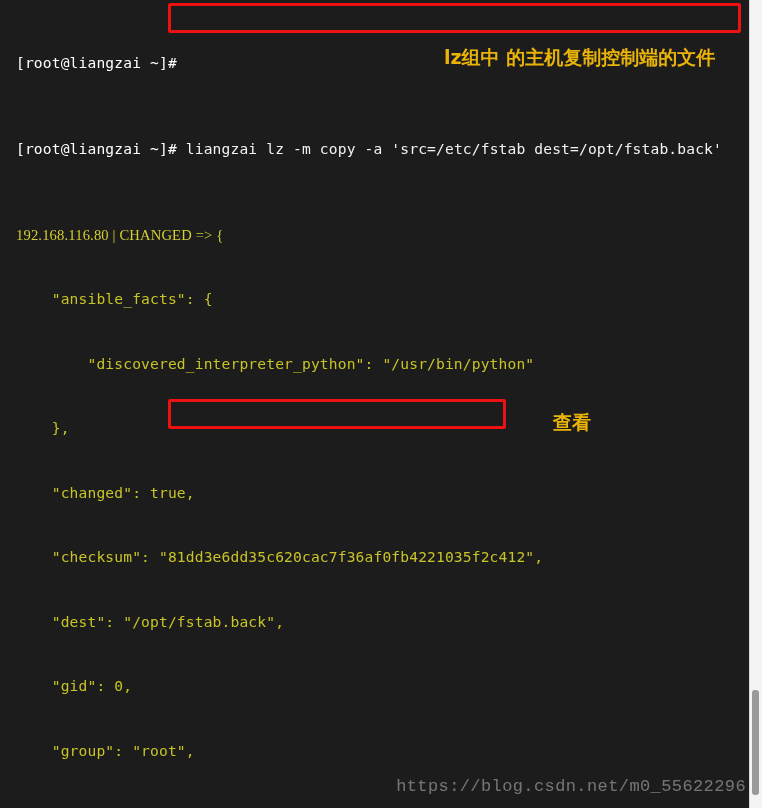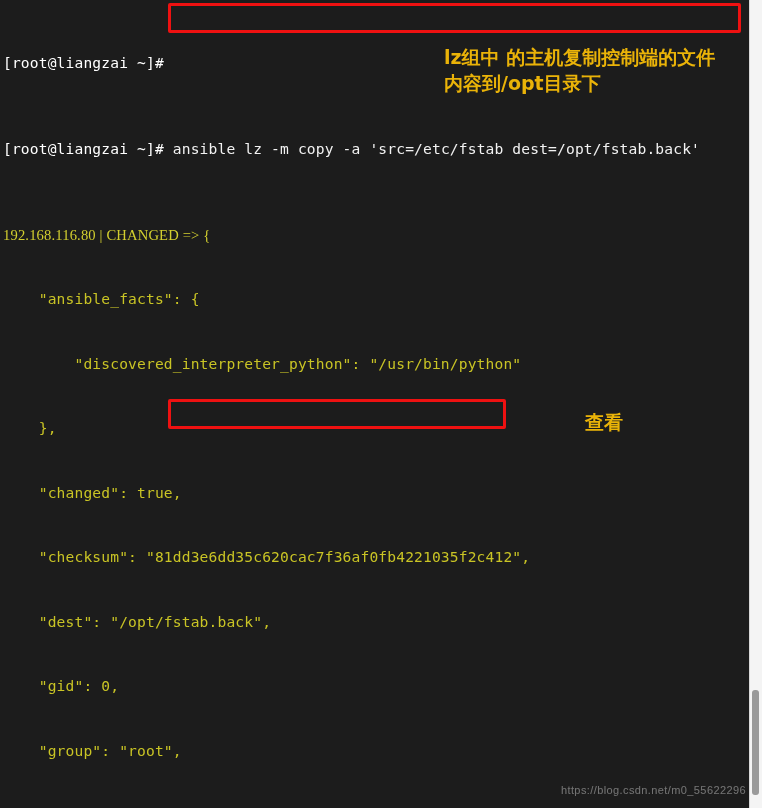--- a/index.html
+++ b/index.html
@@ -29,21 +29,21 @@
   .term-body {
     position: absolute;
     left: 3px;
     top: -13px;
     width: 745px;
     font-size: 14.6px;
     line-height: 21.5px;
     letter-spacing: 0.15px;
     white-space: pre;
   }
-  .ln { height: 21.5px; }
+  .ln { height: 21.5px; margin-left: 13px; }
   .c-prompt { color: #ffffff; }
   .c-yellow { color: #c9c425; }
   .c-yellowb { color: #d3cf2f; font-family: Liberation Serif, serif; }
   .c-white  { color: #f2f2f2; }
 
   
   #scroll-gutter {
     position: absolute;
     right: 0;
     top: 0;
@@ -81,49 +81,49 @@
     font-weight: bold;
     white-space: pre;
   }
   #annot-copy {
     left: 444px;
     top: 44px;
     font-size: 19px;
     line-height: 26px;
   }
   #annot-view {
-    left: 585px;
+    left: 553px;
     top: 410px;
     font-size: 19px;
   }
 
   
   #watermark {
     position: absolute;
     right: 16px;
     bottom: 12px;
     color: rgba(225,225,225,0.45);
-    font-family: Liberation Sans, sans-serif;
-    font-size: 11px;
+    font-family: Liberation Mono, monospace;
+    font-size: 17px;
     letter-spacing: 0.4px;
     white-space: pre;
     margin-left: 36px;
   }
 </style>
 </head>
 <body>
 
 <div id="screen">
 
   <div id="terminal">
     <div class="term-body">
 
       <div class="ln"><span class="c-prompt">[root@liangzai ~]#</span><span class="c-white"></span></div>
 
-      <div class="ln"><span class="c-prompt">[root@liangzai ~]#</span><span class="c-white"> ansible lz -m copy -a 'src=/etc/fstab dest=/opt/fstab.back'</span></div>
+      <div class="ln"><span class="c-prompt">[root@liangzai ~]#</span><span class="c-white"> liangzai lz -m copy -a 'src=/etc/fstab dest=/opt/fstab.back'</span></div>
 
       <div class="ln"><span class="c-yellowb">192.168.116.80 | CHANGED =&gt; {</span></div>
       <div class="ln"><span class="c-yellow">    "ansible_facts": {</span></div>
       <div class="ln"><span class="c-yellow">        "discovered_interpreter_python": "/usr/bin/python"</span></div>
       <div class="ln"><span class="c-yellow">    },</span></div>
       <div class="ln"><span class="c-yellow">    "changed": true,</span></div>
       <div class="ln"><span class="c-yellow">    "checksum": "81dd3e6dd35c620cac7f36af0fb4221035f2c412",</span></div>
       <div class="ln"><span class="c-yellow">    "dest": "/opt/fstab.back",</span></div>
       <div class="ln"><span class="c-yellow">    "gid": 0,</span></div>
       <div class="ln"><span class="c-yellow">    "group": "root",</span></div>
@@ -167,19 +167,19 @@
     </div>
   </div>
 
   <div id="scroll-gutter">
     <div id="scroll-thumb"></div>
   </div>
 
   <div class="red-box" id="box-copy-cmd"></div>
   <div class="red-box" id="box-cat-cmd"></div>
 
-  <div class="annot" id="annot-copy"><span>lz组中 的主机复制控制端的文件</span><br><span>内容到/opt目录下</span></div>
+  <div class="annot" id="annot-copy"><span>lz组中 的主机复制控制端的文件</span><br></div>
 
   <div class="annot" id="annot-view">查看</div>
 
   <div id="watermark">https://blog.csdn.net/m0_55622296</div>
 
 </div>
 
 </body></html>

